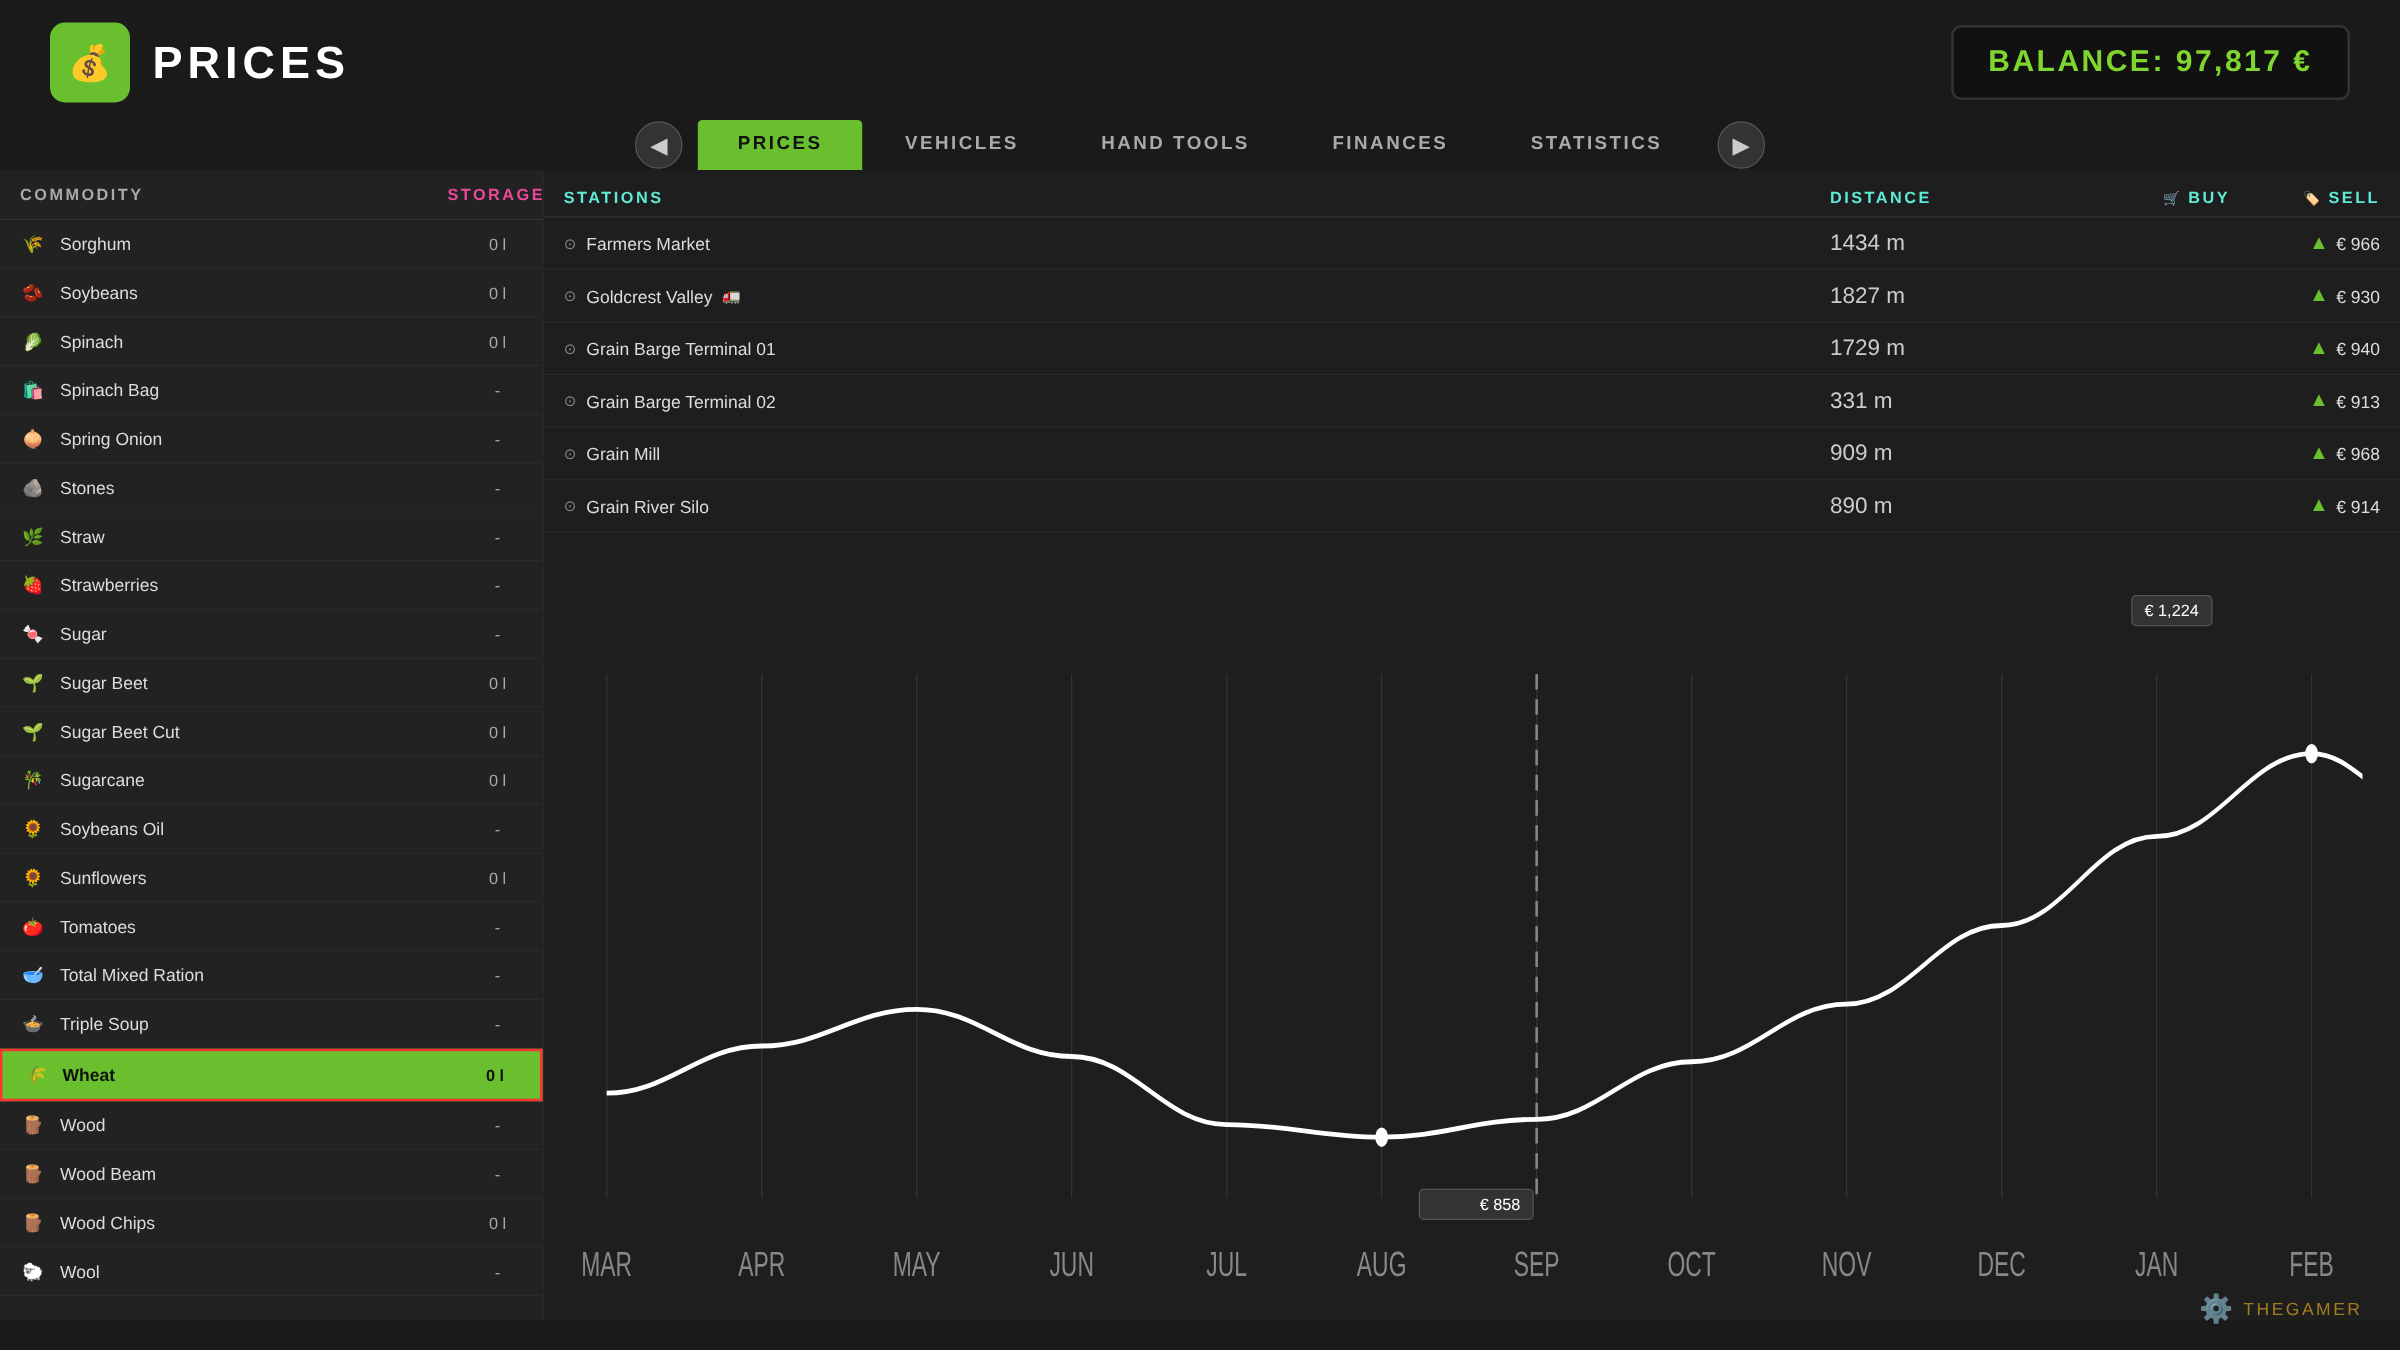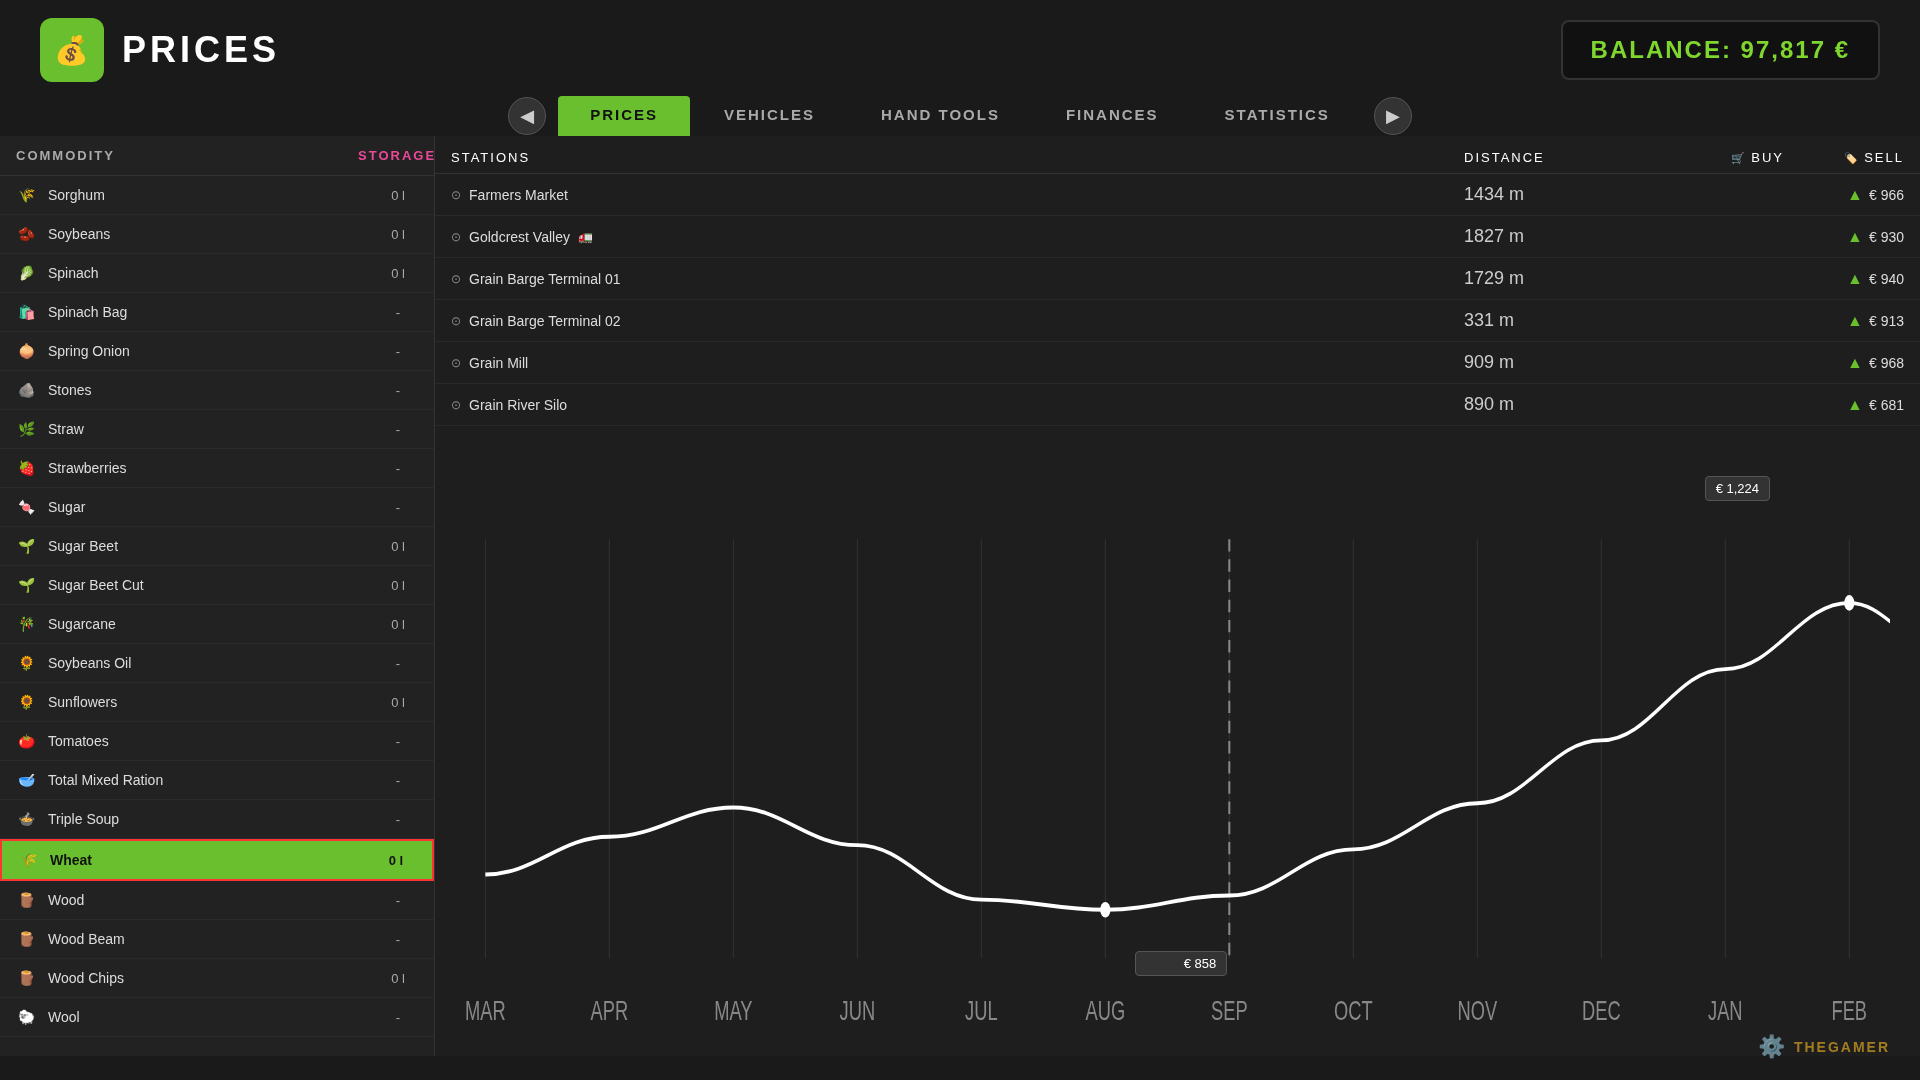--- a/index.html
+++ b/index.html
@@ -196,23 +196,23 @@
       padding: 0;
     }
     .stations-header {
       display: grid;
       grid-template-columns: 1fr 200px 120px 120px;
       padding: 14px 16px 8px 16px;
       border-bottom: 1px solid #333;
     }
     .sh-cell {
       font-size: 13px;
-      font-weight: 400;
+      font-weight: 700;
       letter-spacing: 2px;
-      color: #ffffff;
+      color: #5eead4;
       text-transform: uppercase;
     }
     .sh-cell.right { text-align: right; }
 
     .station-row {
       display: grid;
       grid-template-columns: 1fr 200px 120px 120px;
       padding: 10px 16px;
       border-bottom: 1px solid #2a2a2a;
       align-items: center;
@@ -284,21 +284,21 @@
       display: flex;
       align-items: center;
       gap: 8px;
       opacity: 0.7;
     }
     .watermark-icon {
       font-size: 22px;
     }
     .watermark-text {
       font-size: 14px;
-      font-weight: 700;
+      font-weight: 400;
       letter-spacing: 2px;
       color: #daa520;
       text-transform: uppercase;
     }
   </style>
 </head>
 <body>
 
 <div class="header">
   <div class="logo-area">
@@ -524,21 +524,21 @@
         </div>
         <div class="station-row">
           <div class="station-name">
             <span class="station-icon">⊙</span>
             <span>Grain River Silo</span>
           </div>
           <div class="station-dist">890 m</div>
           <div class="station-price-cell"></div>
           <div class="station-price-cell">
             <span class="price-up">▲</span>
-            <span class="price-value">€ 681</span>
+            <span class="price-value">€ 914</span>
           </div>
         </div>
       </div>
 
     <div class="chart-section">
       <div class="chart-container">
         <svg class="chart-svg" id="price-chart" viewBox="0 0 1400 380" preserveAspectRatio="none">
             <line x1="20" y1="60" x2="20" y2="330" stroke="#333" stroke-width="1"></line>
             <text x="20" y="370" text-anchor="middle" fill="#888" font-size="18" font-family="Arial">MAR</text>
             <line x1="141.8181818181818" y1="60" x2="141.8181818181818" y2="330" stroke="#333" stroke-width="1"></line>

